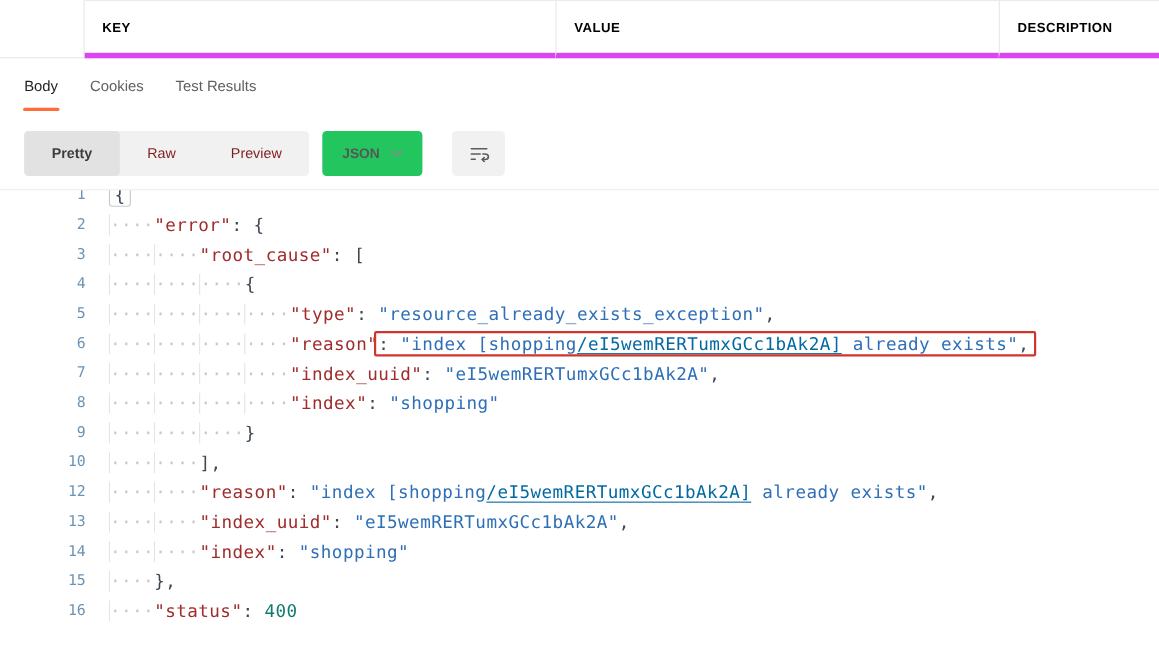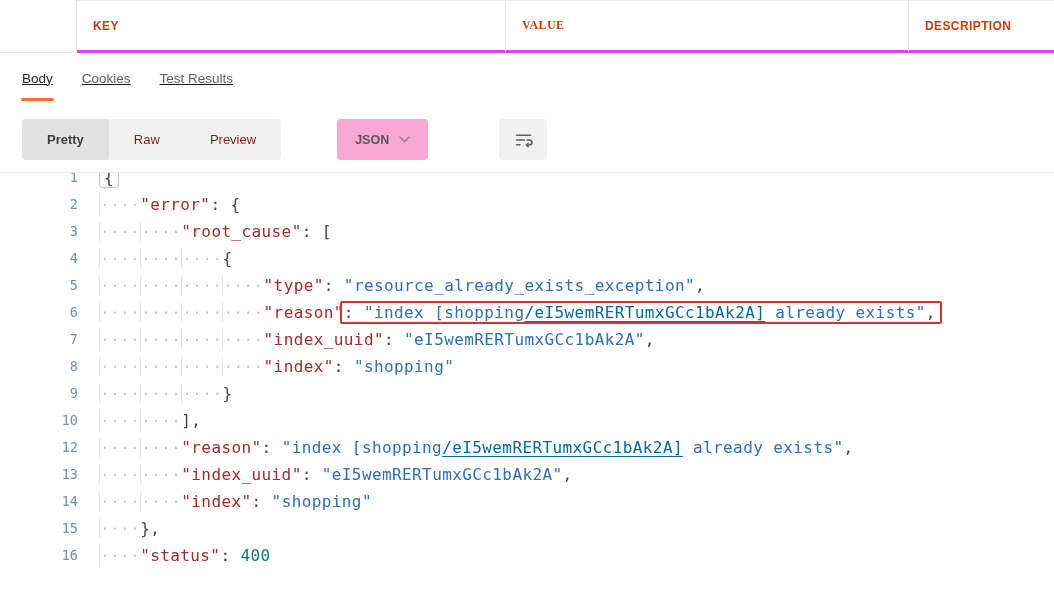--- a/index.html
+++ b/index.html
@@ -5,50 +5,50 @@
   * { margin:0; padding:0; box-sizing:border-box; }
   html,body { background:#ffffff; }
   .app {
     position:relative; width:1054px; height:590px; overflow:hidden;
     background:#ffffff; font-family:"Liberation Sans", sans-serif; color:#212121;
   }
 
   
   .kv-header { display:flex; height:53px; }
   .kv-cell {
-    border-top:1px solid #ececec; border-bottom:3px solid #d946ef;
+    border-top:1px solid #ececec; border-bottom:5px solid #d946ef;
     display:flex; align-items:center; padding-left:16px;
-    font-size:12px; font-weight:bold; color:#c2410c; letter-spacing:.4px;
+    font-size:12px; font-weight:bold; color:#000000; letter-spacing:.4px;
   }
   .kv-select { flex:0 0 77px; border-bottom:1px solid #e7e7e7; border-right:1px solid #e7e7e7; }
   .kv-key    { flex:0 0 428px; }
-  .kv-value  { flex:0 0 403px; border-left:1px solid #e7e7e7;font-family:Liberation Serif, serif; }
+  .kv-value  { flex:0 0 403px; border-left:1px solid #e7e7e7; }
   .kv-desc   { flex:1 1 auto;  border-left:1px solid #e7e7e7; white-space:nowrap; overflow:hidden; }
 
   
-  .resp-tabs { display:flex; align-items:center; height:50px; padding:0 0 0 22px;text-decoration:underline; }
+  .resp-tabs { display:flex; align-items:center; height:50px; padding:0 0 0 22px; }
   .tab { position:relative; height:100%; display:flex; align-items:center;
          margin-right:29px; font-size:13.5px; color:#5f5f5f; cursor:pointer; white-space:nowrap; }
   .tab.active { color:#1f1f1f; }
   .tab .underline { position:absolute; left:-1px; right:-1px; bottom:2px; height:3px;
          border-radius:2px; background:#ff6c37; }
   .tab .count { color:#2e9e5f; margin-left:5px; }
   .resp-meta { margin-left:auto; display:flex; align-items:center; font-size:12.5px; color:#6f6f6f; }
   .resp-meta .grp { margin-left:18px; white-space:nowrap; }
   .resp-meta .green { color:#2e9e5f; }
   .globe { width:17px; height:17px; display:block; }
 
   
-  .toolbar { display:flex; align-items:center; height:69px; padding:4px 0 0 22px;gap:44px; }
+  .toolbar { display:flex; align-items:center; height:69px; padding:4px 0 0 22px; }
   .segmented { display:inline-flex; background:#f1f1f1; border-radius:4px; height:41px; }
   .segment { display:flex; align-items:center; padding:0 25px; font-size:13px; color:#7f1d1d;
              border-radius:4px; cursor:pointer; }
   .segment.active { background:#e2e2e2; color:#3d3d3d; font-weight:bold; }
   .lang-btn { display:flex; align-items:center; gap:10px; height:41px; margin-left:12px;
-              padding:0 18px; background:#f9a8d4; border-radius:4px; font-size:12.5px;
+              padding:0 18px; background:#22c55e; border-radius:4px; font-size:12.5px;
               font-weight:bold; color:#575757; cursor:pointer; }
   .wrap-btn { display:flex; align-items:center; justify-content:center; width:48px; height:41px;
               margin-left:27px; background:#f1f1f1; border-radius:4px; cursor:pointer; }
 
   
   .code-viewport { height:418px; overflow:hidden; border-top:1px solid #ececec; background:#fff; }
   .code-inner { margin-top:-9px; font-family:"DejaVu Sans Mono","Liberation Mono",monospace; }
   .code-line { display:flex; line-height:27px; white-space:pre; }
   .ln { flex:0 0 78px; text-align:right; font-size:13.5px; color:#6b93b5;
         -webkit-user-select:none; user-select:none; }

